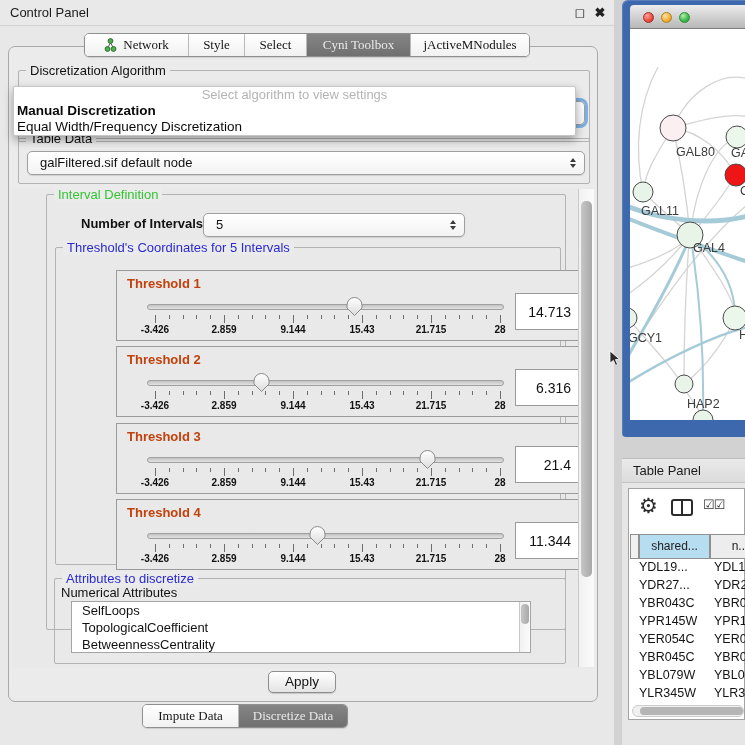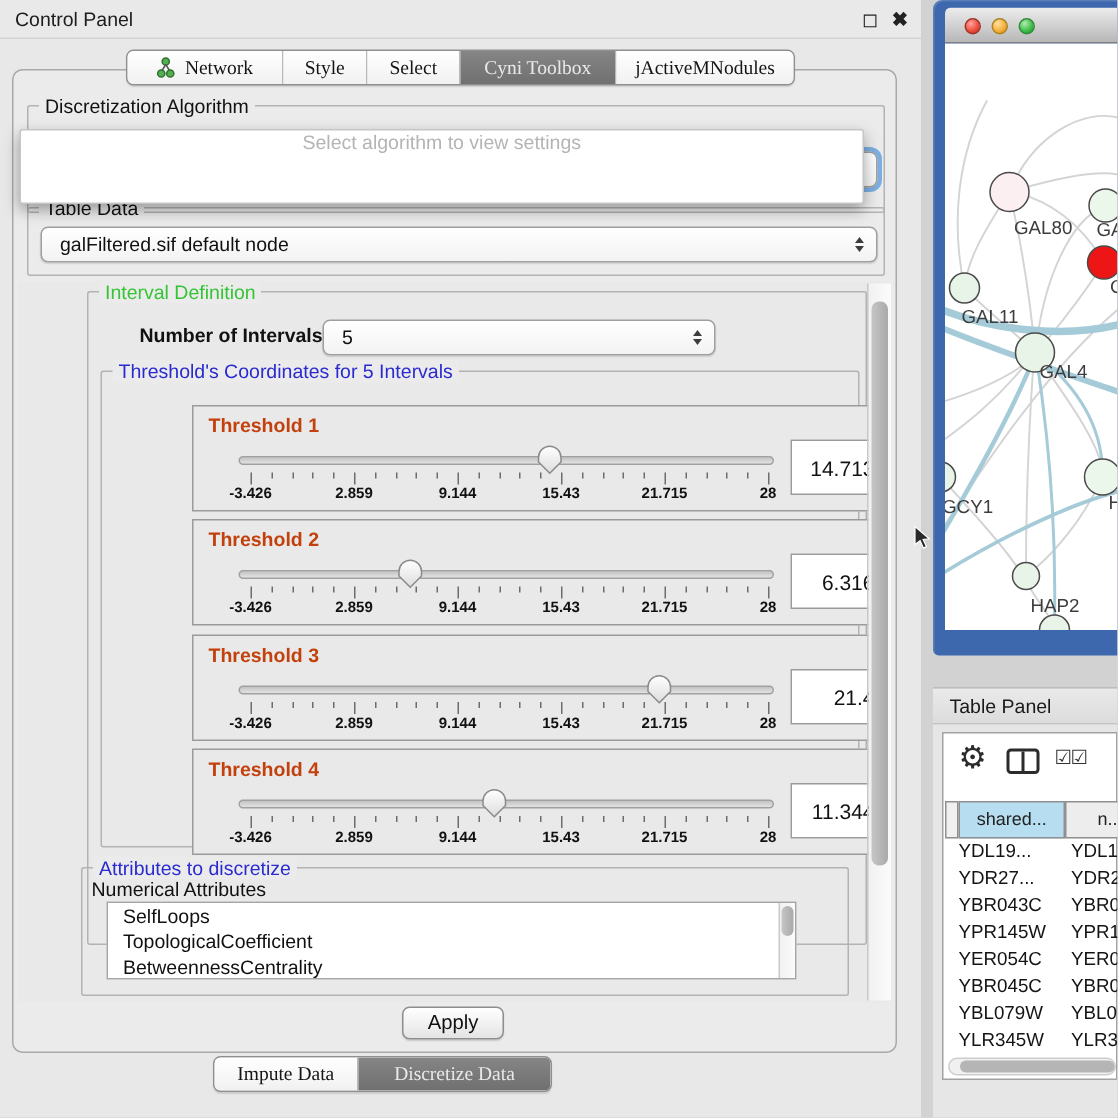--- a/index.html
+++ b/index.html
@@ -150,36 +150,40 @@
     <div class="combo focusring" style="left:8px;top:30px;width:558px;">
       <span class="stepper">
           <span class="up"></span>
           <span class="dn"></span>
         </span>
     </div>
   </div>
 
   <div class="abs" id="alg-popup">
     <div class="hint">Select algorithm to view settings</div>
+    <div id="popup-opts">
+        <div class="opt hl">Manual Discretization</div>
+        <div class="opt">Equal Width/Frequency Discretization</div>
+      </div>
   </div>
 
   <div class="group" id="tdata-group" style="left:18px;top:138px;width:572px;height:46px;">
     <span class="gtitle t-black">Table Data</span>
     <div class="combo" style="left:8px;top:12px;width:558px;">
       <span>galFiltered.sif default node</span>
       <span class="stepper">
           <span class="up"></span>
           <span class="dn"></span>
         </span>
     </div>
   </div>
 
   <div class="abs" id="viewport">
 
-    <div class="group" style="left:46px;top:6px;width:520px;height:436px;text-decoration:underline;">
+    <div class="group" style="left:34px;top:6px;width:520px;height:436px;text-decoration:underline;">
       <span class="gtitle t-green">Interval Definition</span>
       <span class="abs" style="left:34px;top:21px;font-size:13px;font-weight:bold;color:#111;">Number of Intervals</span>
       <div class="combo" style="left:156px;top:18px;width:262px;">
         <span>5</span>
         <span class="stepper">
             <span class="up"></span>
             <span class="dn"></span>
           </span>
       </div>
       <div class="group" style="left:8px;top:52px;width:506px;height:318px;">
@@ -392,21 +396,21 @@
   <div class="abs vscroll" style="left:578px;top:189px;width:16px;height:478px;">
     <div class="vthumb" style="left:2px;top:12px;width:11px;height:376px;"></div>
   </div>
 
   <div class="abs" id="apply-btn">Apply</div>
 
   <div class="abs segbar" id="tabbar-bottom">
       <div class="seg" style="width: 96px;">
         <span>Impute Data</span>
       </div>
-      <div class="seg sel" style="width: 128px;">
+      <div class="seg sel" style="width: 108px;">
         <span>Discretize Data</span>
       </div>
     </div>
 </div>
 
 <div class="abs" id="net-window">
   <div class="abs" id="net-titlebar">
     <div class="tl" id="tl-red"></div>
     <div class="tl" id="tl-yellow"></div>
     <div class="tl" id="tl-green"></div>

